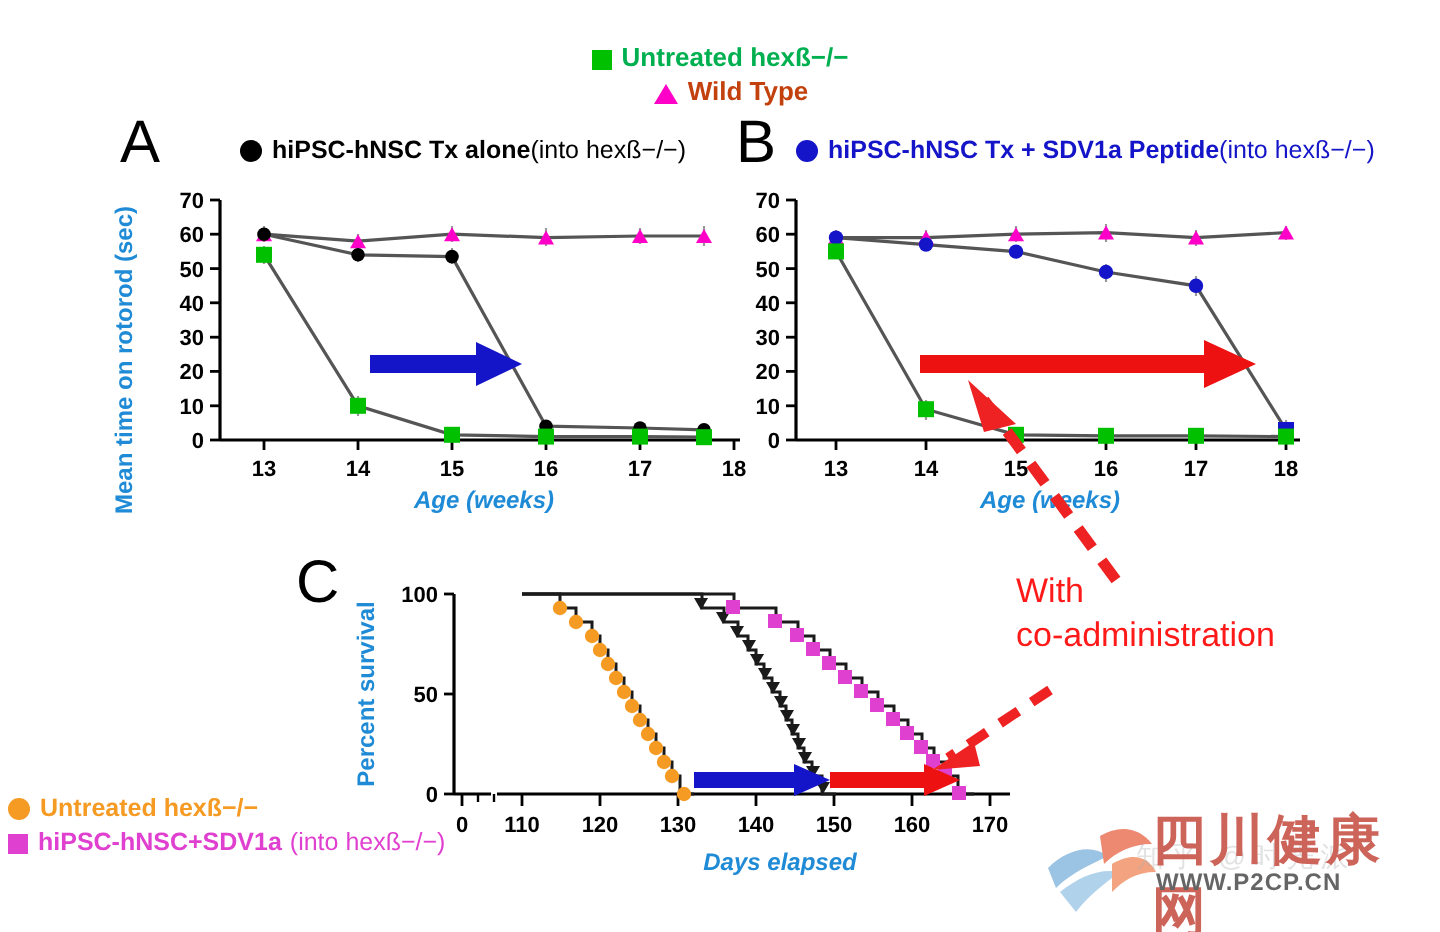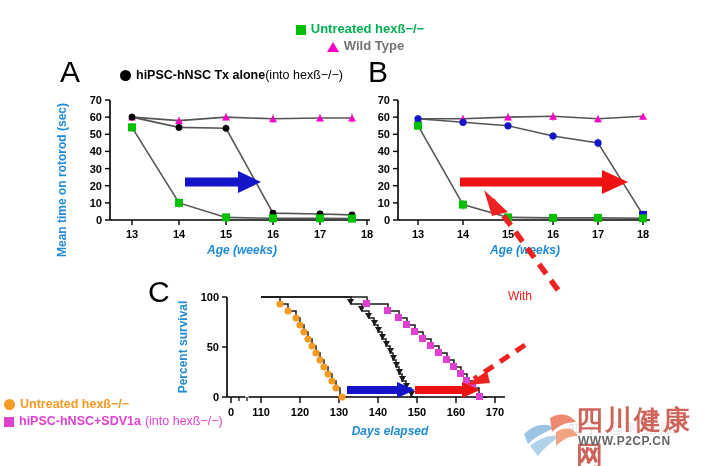--- a/index.html
+++ b/index.html
@@ -9,21 +9,21 @@
   svg{display:block;}
   .abs{position:absolute;}
   .tick{font-size:11px;font-weight:bold;fill:#000;}
   .axtitle{font-size:12px;font-weight:bold;font-style:italic;fill:#1f8bd6;}
   .ylab{font-size:12px;font-weight:bold;fill:#1f8bd6;}
 
   
   #legend-top{top:20px;left:0;width:720px;text-align:center;}
   .leg-line{font-size:13px;font-weight:bold;line-height:17px;white-space:nowrap;}
   .leg-green{color:#00b050;}
-  .leg-magenta{color:#737373;margin-left:11px;}
+  .leg-magenta{color:#c2410c;margin-left:11px;}
   .mk{display:inline-block;vertical-align:middle;margin-right:5px;}
   .mk-sq{width:10px;height:10px;background:#00c000;}
   .mk-tri{width:0;height:0;border-left:6px solid transparent;border-right:6px solid transparent;border-bottom:10px solid #ff00c8;}
   .mk-cir{width:11px;height:11px;border-radius:50%;}
   .mk-down{width:0;height:0;border-left:6px solid transparent;border-right:6px solid transparent;border-top:10px solid #000;}
 
   
   .cap{font-size:12.5px;white-space:nowrap;}
   .cap b{font-weight:bold;}
   .cap .paren{font-weight:normal;}
@@ -37,21 +37,21 @@
 
   
   #legend-bottom{left:4px;top:396px;}
   .bl{font-size:12.5px;font-weight:bold;line-height:17px;white-space:nowrap;}
   .bl .paren{font-weight:normal;}
   .bl-orange{color:#f59a23;}
   .bl-black{color:#000;}
   .bl-magenta{color:#e040d0;text-align:center;}
 
   
-  #annot{top:285px;left:508px;color:#ff1a1a;font-size:12px;line-height:22px;
+  #annot{top:285px;left:508px;color:#ff1a1a;font-size:17px;line-height:22px;
          font-family:"Liberation Sans",sans-serif;}
 
   
   #watermark{left:520px;top:398px;width:200px;height:66px;opacity:.78;}
   .wm-cn{font-family:"DejaVu Sans",sans-serif;font-weight:bold;font-size:27px;color:#c0392b;
          letter-spacing:2px;position:absolute;left:56px;top:4px;}
   .wm-url{font-family:"Liberation Sans",sans-serif;font-weight:bold;font-size:12px;color:#3a3a3a;
           position:absolute;left:58px;top:36px;letter-spacing:.5px;}
   .wm-ghost{position:absolute;left:48px;top:22px;font-size:14px;color:rgba(150,150,150,.35);
             font-family:Liberation Sans, sans-serif;letter-spacing:3px;}
@@ -69,20 +69,23 @@
       <span class="mk mk-tri"></span><span>Wild Type</span>
     </div>
   </div>
 
   <div class="abs" id="letterA">A</div>
   <div class="abs" id="letterB">B</div>
   <div class="abs" id="letterC">C</div>
 
   <div class="abs cap" id="capA">
     <span class="mk mk-cir" style="background:#000;"></span><b>hiPSC-hNSC Tx alone</b><span class="paren">(into hexß−/−)</span>
+  </div>
+  <div class="abs cap" id="capB">
+    <span class="mk mk-cir" style="background:#1414c8;"></span><b>hiPSC-hNSC Tx + SDV1a Peptide</b><span class="paren">(into hexß−/−)</span>
   </div>
 
   <svg class="abs" style="left:52px;top:92px;" width="340" height="165" viewBox="0 0 340 165">
 
     <text class="ylab" x="14" y="88" transform="rotate(-90 14 88)" text-anchor="middle">Mean time on rotorod (sec)</text>
 
     <line x1="58" y1="8" x2="58" y2="128" stroke="#000" stroke-width="1.6"></line>
     <line x1="58" y1="128" x2="318" y2="128" stroke="#000" stroke-width="1.6"></line>
 
     <g>
@@ -373,20 +376,21 @@
     <line x1="118" y1="112" x2="52" y2="22" stroke="#ee2222" stroke-width="5.5" stroke-dasharray="12,8" stroke-linecap="butt"></line>
     <polygon points="44,12 68,34 52,38" fill="#ee2222"></polygon>
   </svg>
   <svg class="abs" style="left:430px;top:335px;" width="110" height="75" viewBox="0 0 110 75">
     <line x1="95" y1="10" x2="44" y2="44" stroke="#ee2222" stroke-width="5" stroke-dasharray="11,8" stroke-linecap="butt"></line>
     <polygon points="36,50 57,36 60,48" fill="#ee2222"></polygon>
   </svg>
 
   <div class="abs" id="annot">
     <div>With</div>
+    <div>co-administration</div>
   </div>
 
   <div class="abs" id="legend-bottom">
     <div class="bl bl-orange">
       <span class="mk mk-cir" style="background:#f59a23;"></span><span>Untreated hexß−/−</span>
     </div>
     <div class="bl bl-magenta">
       <span class="mk mk-sq" style="background:#e040d0;"></span><span>hiPSC-hNSC+SDV1a</span><span class="paren" style="margin-left:4px;">(into hexß−/−)</span>
     </div>
   </div>

